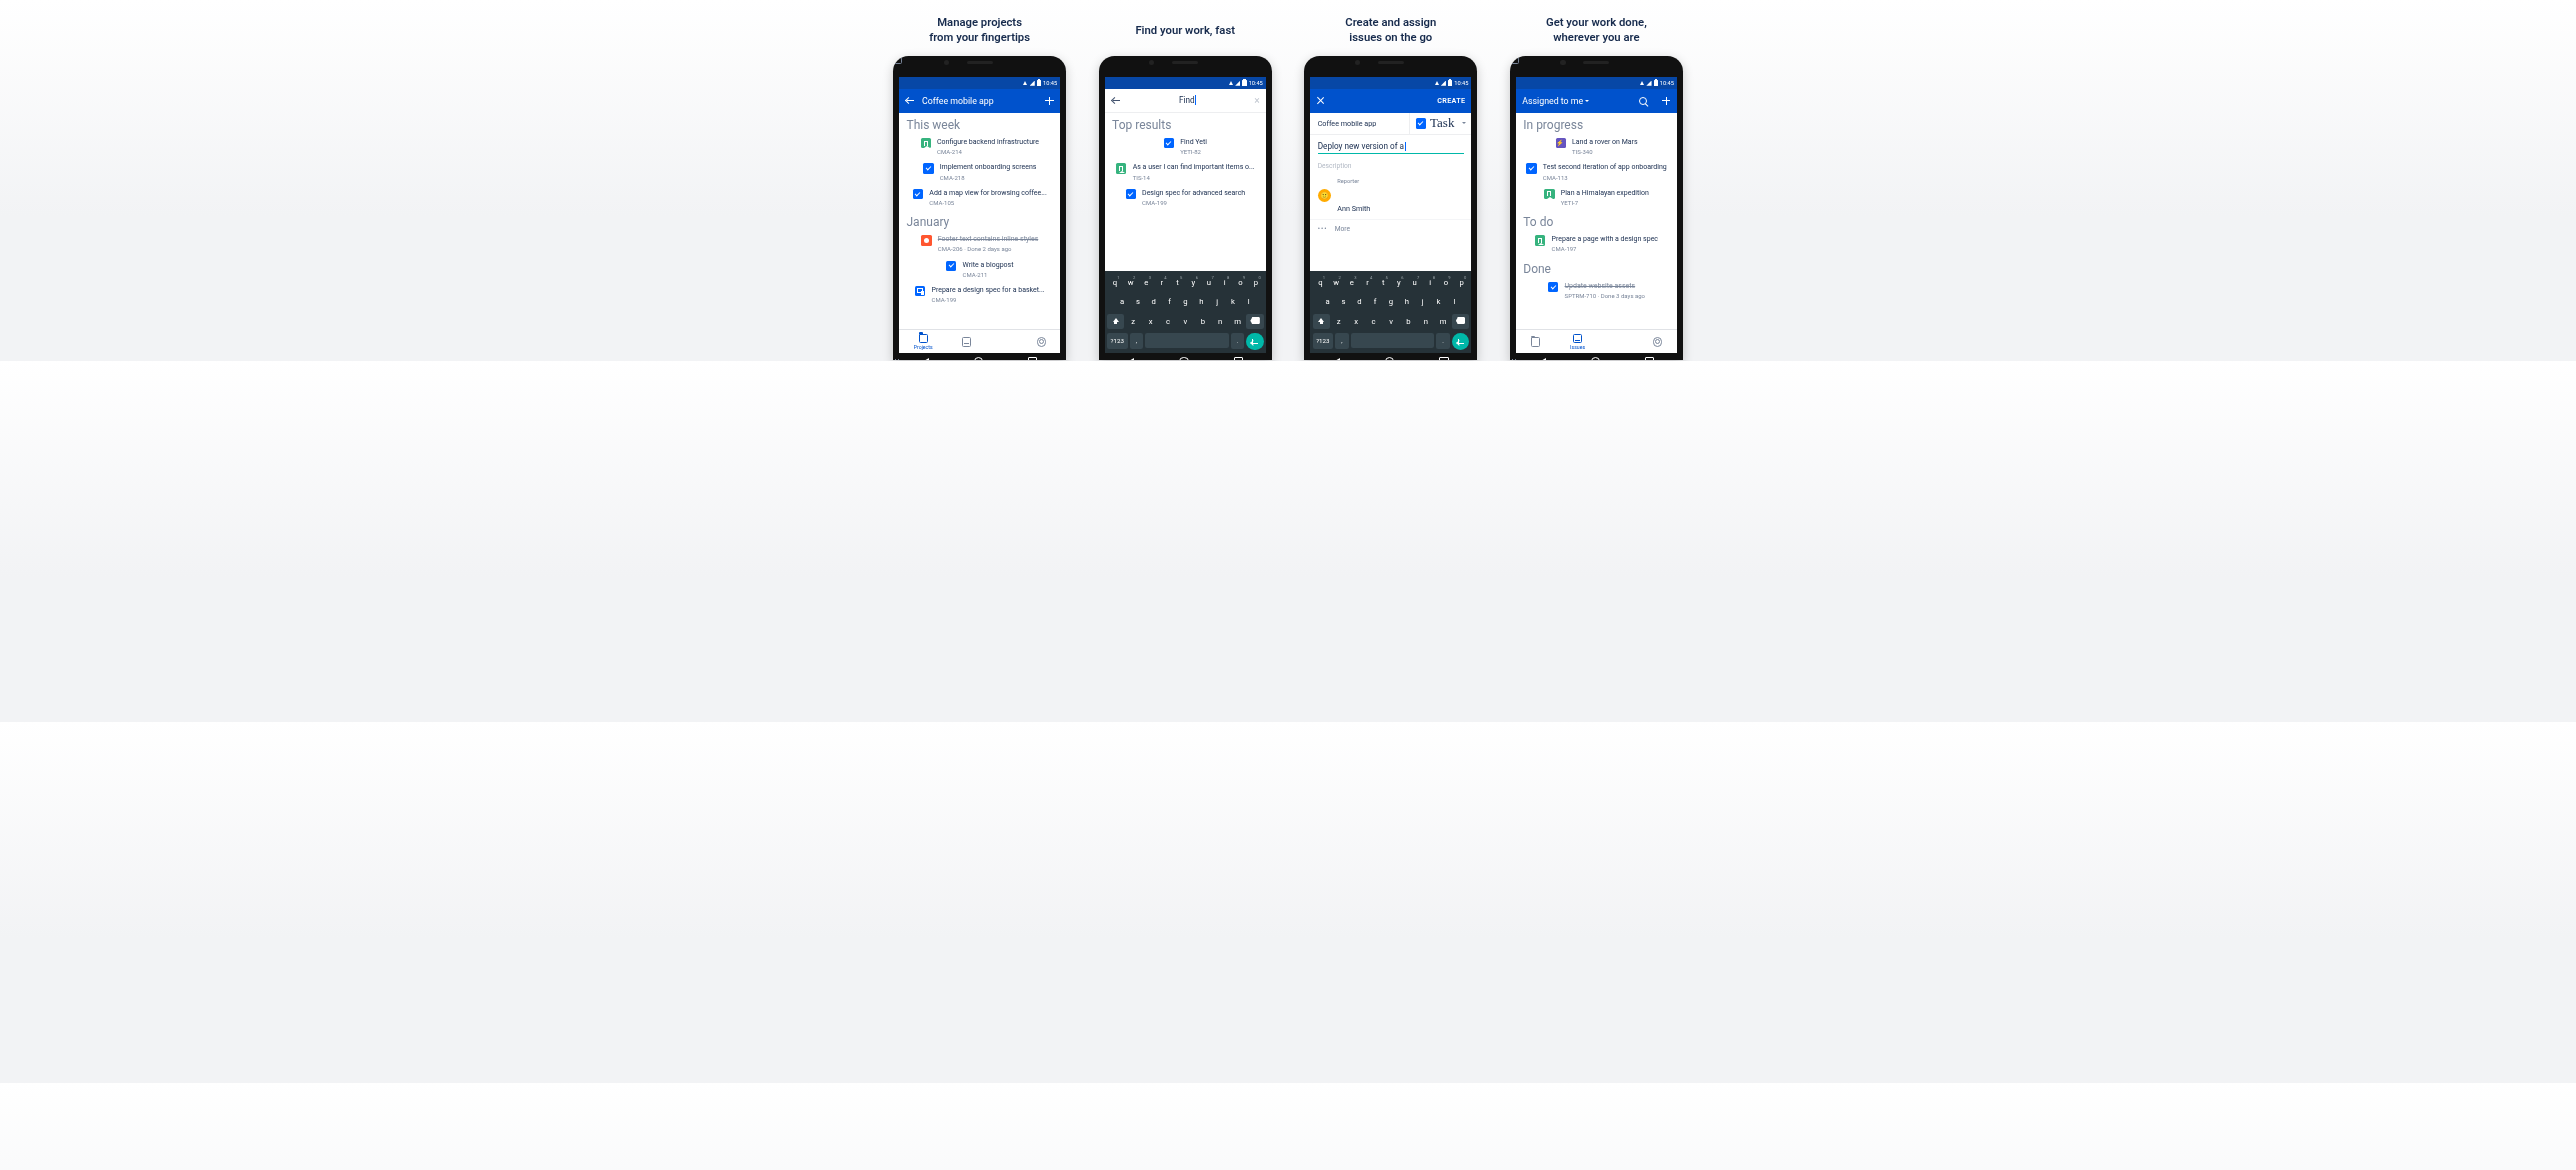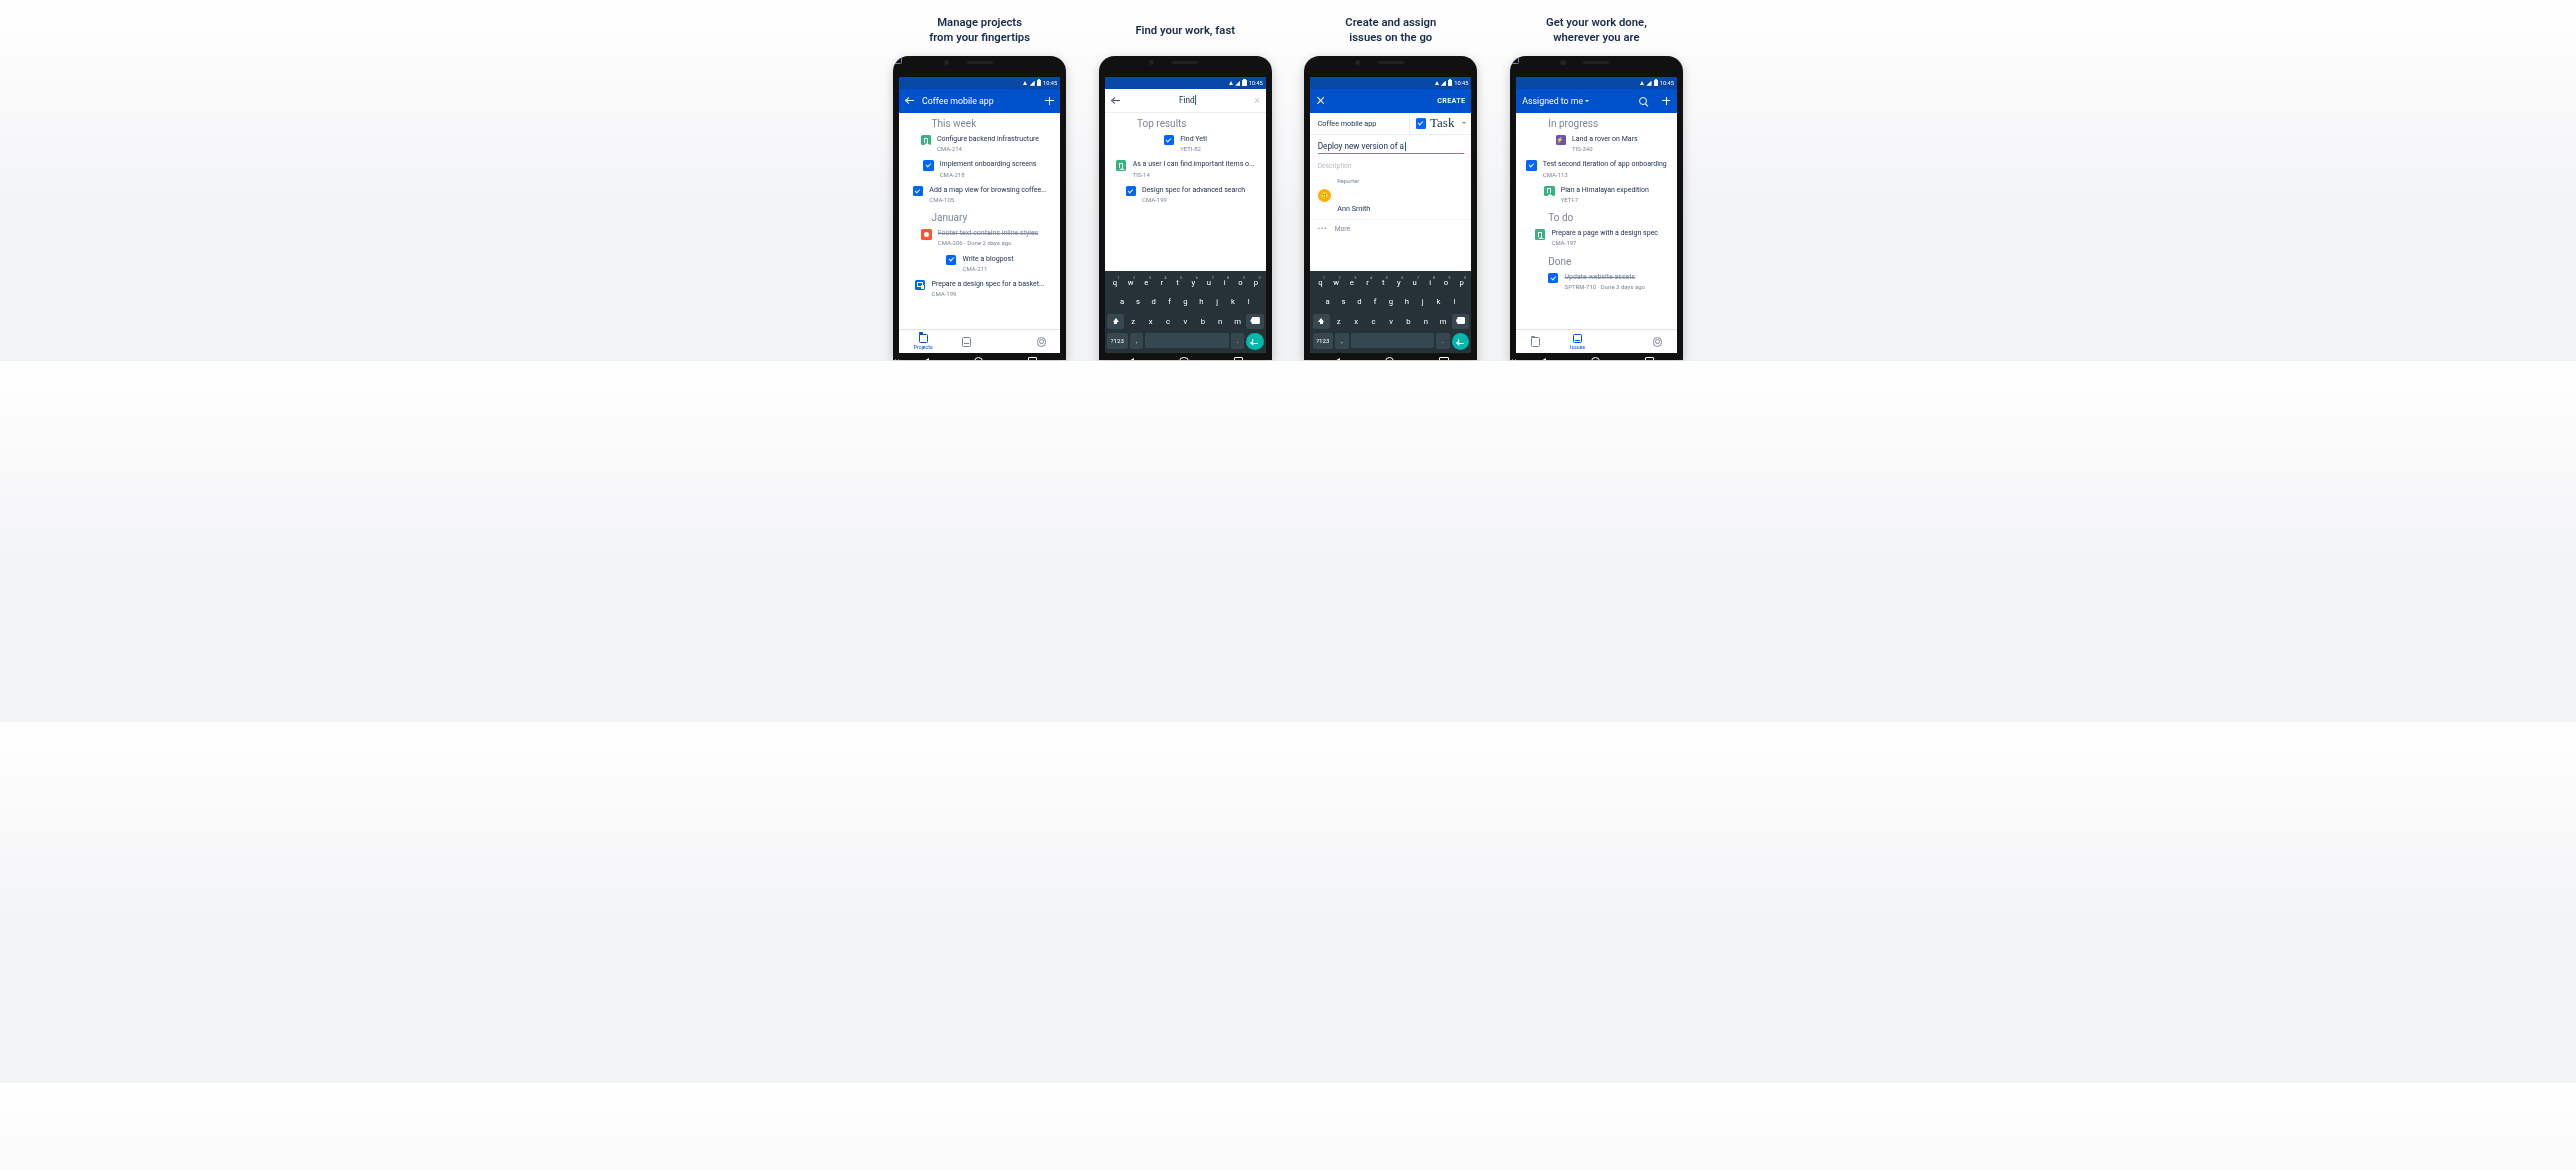--- a/index.html
+++ b/index.html
@@ -34,21 +34,21 @@
   .back-arrow::after{content:'';position:absolute;height:1px;width:7.2px;background:#fff;top:4.1px;left:1.5px;}
   .close-x{position:relative;width:8.2px;height:8.2px;}
   .close-x::before,.close-x::after{content:'';position:absolute;width:9.3px;height:1px;background:#fff;top:3.6px;left:-0.5px;}
   .close-x::before{transform:rotate(45deg);}
   .close-x::after{transform:rotate(-45deg);}
   .drop-tri{width:0;height:0;border-left:2.1px solid transparent;border-right:2.1px solid transparent;border-top:2.6px solid #fff;margin-left:2.1px;}
   .search-glass{width:8.2px;height:8.2px;border:1px solid #fff;border-radius:50%;position:relative;}
   .search-glass::after{content:'';position:absolute;width:1px;height:3.6px;background:#fff;transform:rotate(-45deg);bottom:-3.1px;right:-1px;}
 
   .content{ flex:1; overflow:hidden; background:#fff; text-align:left;}
-  .section-hdr{color:#7a869a;font-size:10px;padding:5.2px 7.2px 2.1px;margin-left:25px;}
+  .section-hdr{color:#7a869a;font-size:12px;padding:5.2px 7.2px 2.1px;}
   .row{ display:flex; gap:6.2px; padding:4.1px 7.2px; align-items:flex-start;justify-content:center;}
   .title{ font-size:7px; color:#172b4d; line-height:1.3;}
   .subtitle{color:#7a869a;font-size:6px; margin-top:1px;}
   .strike{ text-decoration:line-through; color:#7a869a;}
   .type-ic{ width:10.3px;height:10.3px;border-radius:1.5px;flex-shrink:0;display:flex;align-items:center;justify-content:center;}
   .task{background:#0065ff;}
   .story{background:#36b37e;}
   .bug{background:#ff5630;}
   .epic{background:#6554c0;}
   .sub{background:#0065ff;}

